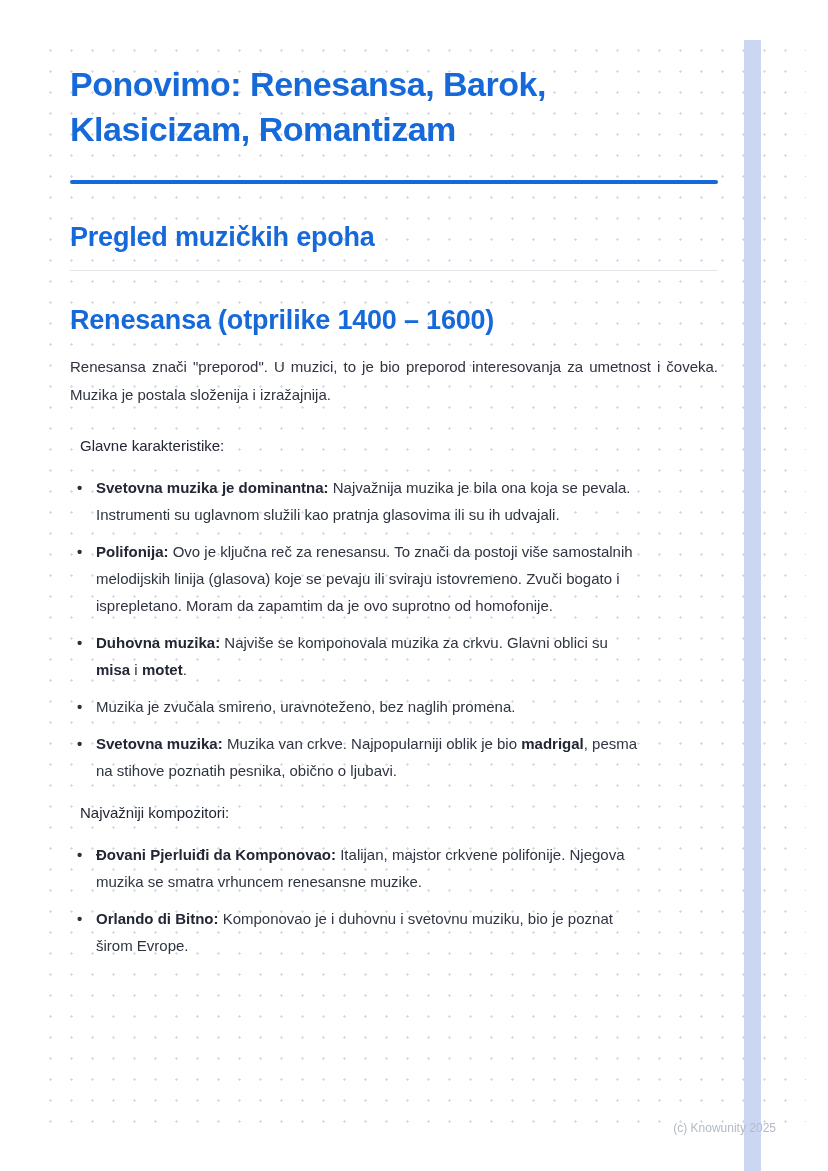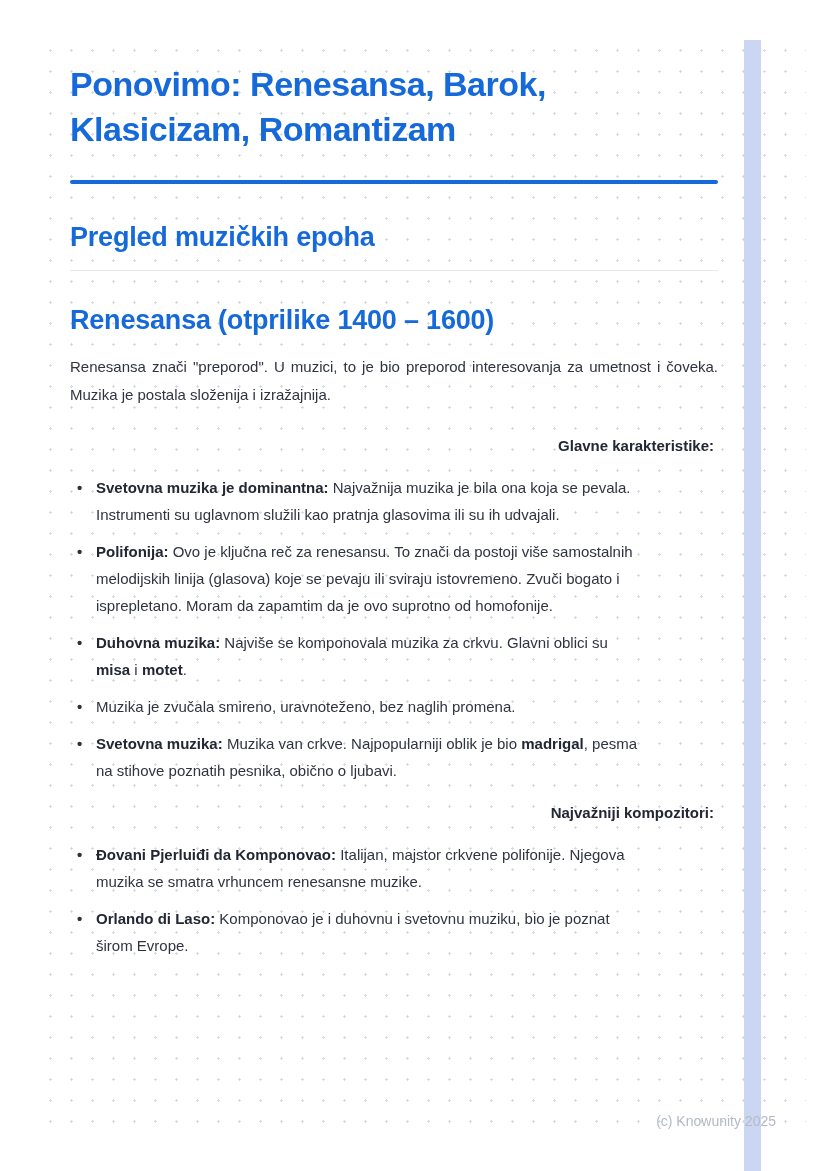--- a/index.html
+++ b/index.html
@@ -41,34 +41,34 @@
     border:none;height:4px;background:var(--accent);
     margin:0 0 40px;border-radius:2px;
   }
   h2{
     margin:0 0 20px;
     font-size:27px;line-height:26px;font-weight:800;
     color:var(--accent);letter-spacing:-0.2px;
   }
   p.body{margin:0 0 24px;text-align:justify;}
   .divider{height:1px;background:var(--divider);margin:6px 0 36px;}
-  p.label{margin:0 4px 15px;font-weight:700;color:var(--heading);line-height:26px;text-align:right;}
+  p.label{margin:0 10px 15px;font-weight:400;color:var(--heading);line-height:26px;}
   ul.bullets{list-style:none;margin:0 0 16px;padding:0;max-width:568px;}
   ul.bullets li{
     position:relative;padding-left:26px;margin-bottom:10px;line-height:27px;
   }
   ul.bullets li::before{
     content:"\2022";
     position:absolute;left:7px;top:0;
     color:#2b303a;font-weight:700;
   }
   .b{font-weight:700;color:var(--heading);}
   .footer{
-    position:absolute;right:52px;bottom:42px;
-    font-size:14px;color:var(--muted);z-index:2;
+    position:absolute;right:52px;bottom:36px;
+    font-size:12px;color:var(--muted);z-index:2;
   }
 </style>
 </head>
 <body>
 
 <div class="dots"></div>
 <div class="stripe"></div>
 
 <div class="content">
 
@@ -92,18 +92,18 @@
       <li><span class="b">Polifonija:</span><span> Ovo je ključna reč za renesansu. To znači da postoji više samostalnih melodijskih linija (glasova) koje se pevaju ili sviraju istovremeno. Zvuči bogato i isprepletano. Moram da zapamtim da je ovo suprotno od homofonije.</span></li>
       <li><span class="b">Duhovna muzika:</span><span> Najviše se komponovala muzika za crkvu. Glavni oblici su </span><span class="b">misa</span><span> i </span><span class="b">motet</span><span>.</span></li>
       <li><span>Muzika je zvučala smireno, uravnoteženo, bez naglih promena.</span></li>
       <li><span class="b">Svetovna muzika:</span><span> Muzika van crkve. Najpopularniji oblik je bio </span><span class="b">madrigal</span><span>, pesma na stihove poznatih pesnika, obično o ljubavi.</span></li>
     </ul>
 
   <p class="label">Najvažniji kompozitori:</p>
 
   <ul class="bullets">
       <li><span class="b">Đovani Pjerluiđi da Komponovao:</span><span> Italijan, majstor crkvene polifonije. Njegova muzika se smatra vrhuncem renesansne muzike.</span></li>
-      <li><span class="b">Orlando di Laso:</span><span> Komponovao je i duhovnu i svetovnu muziku, bio je poznat širom Evrope.</span></li>
+      <li><span class="b">Orlando di Bitno:</span><span> Komponovao je i duhovnu i svetovnu muziku, bio je poznat širom Evrope.</span></li>
     </ul>
 
 </div>
 
 <div class="footer">(c) Knowunity 2025</div>
 
 </body></html>

